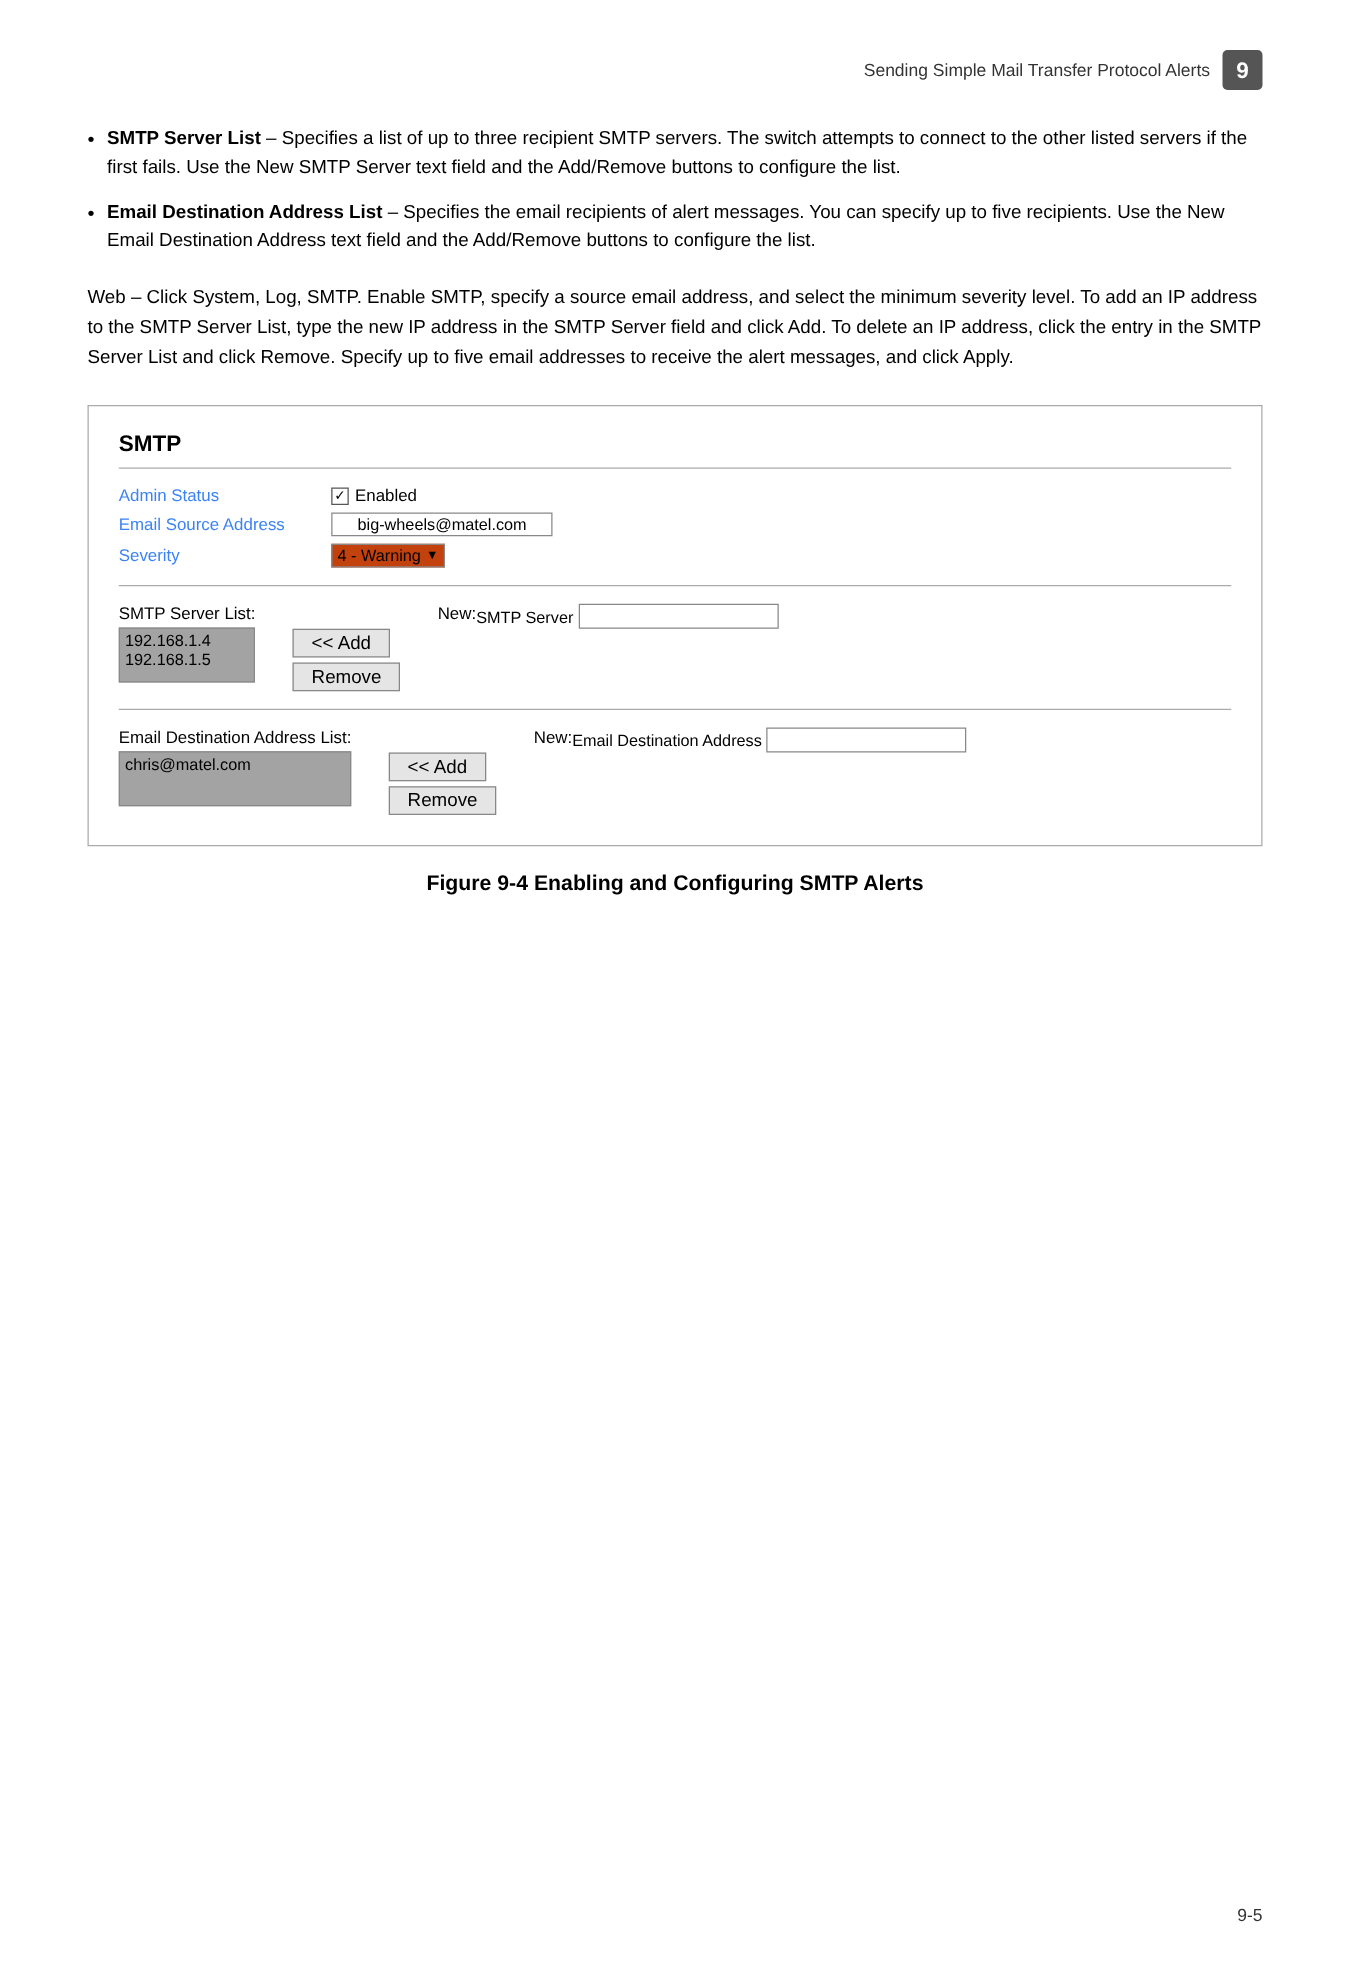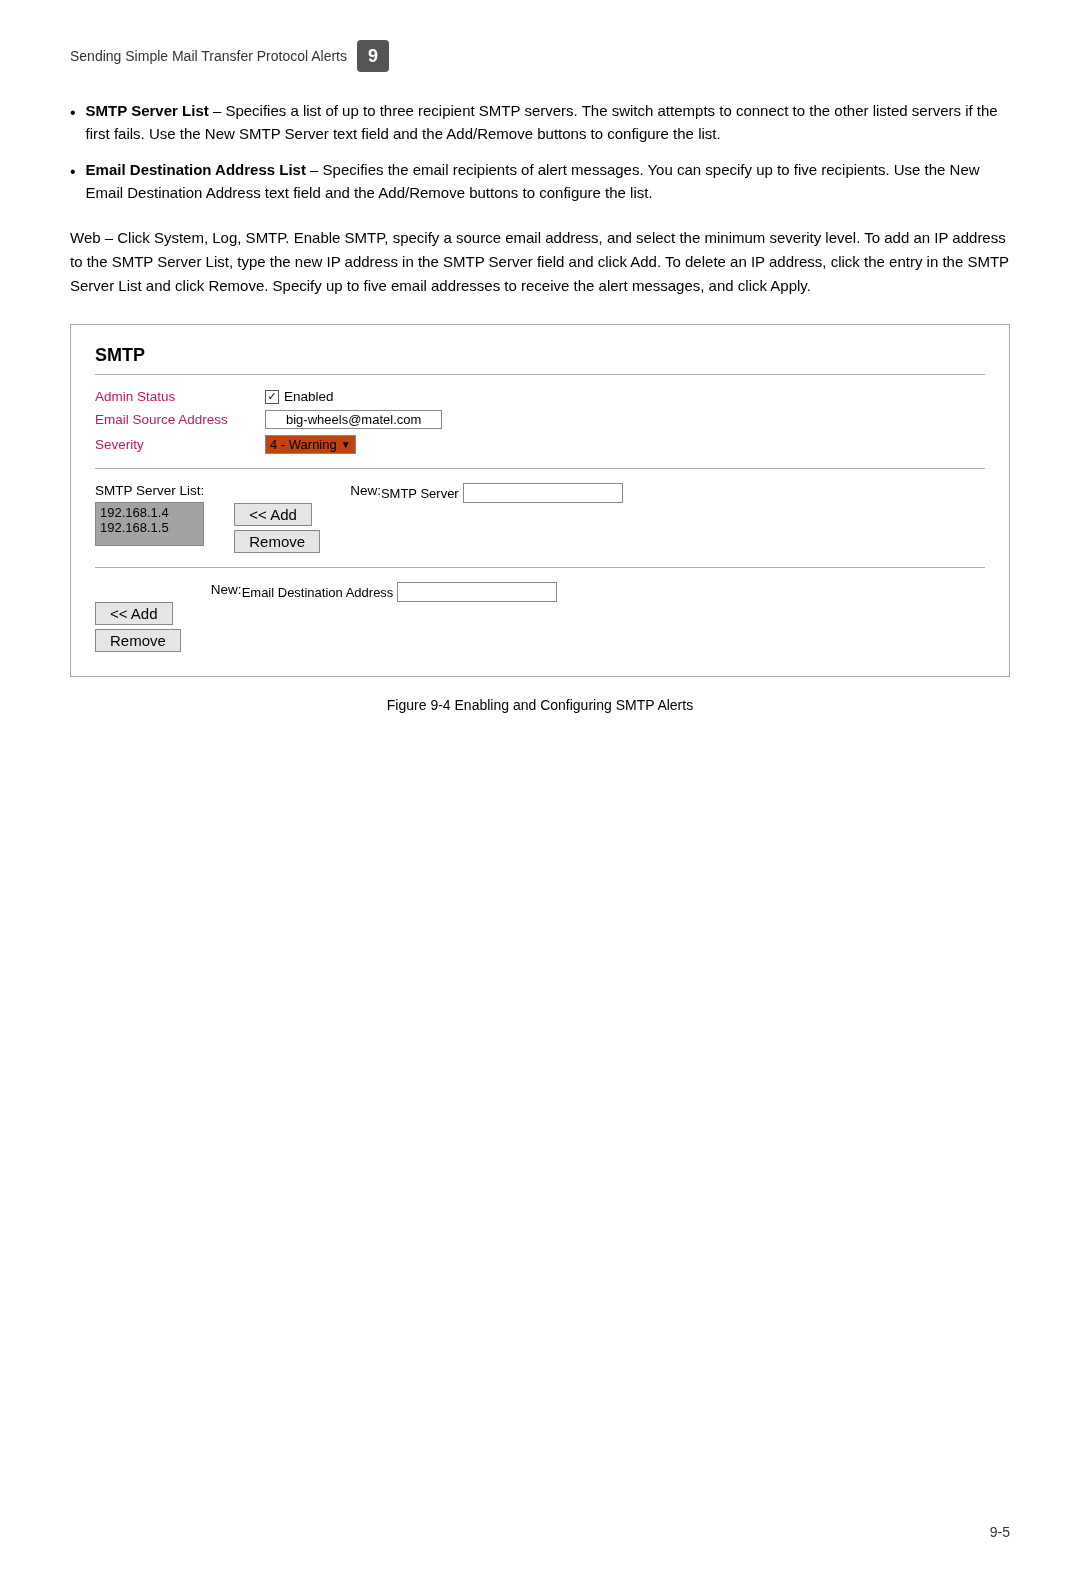--- a/index.html
+++ b/index.html
@@ -12,20 +12,21 @@
       min-height: 1570px;
       background: #ffffff;
       font-family: Arial, Helvetica, sans-serif;
       font-size: 15px;
       color: #000000;
       padding: 40px 70px;
       position: relative;
     }
     .header-line {
       display: flex;
+      justify-content: flex-end;
       align-items: center;
       margin-bottom: 28px;
       border-bottom: none;
     }
     .header-text {
       font-size: 14px;
       color: #333;
       margin-right: 10px;
     }
     .header-icon {
@@ -77,21 +78,21 @@
       border-bottom: 1px solid #aaa;
     }
     .form-row {
       display: flex;
       align-items: center;
       margin-bottom: 6px;
     }
     .form-label {
       min-width: 170px;
       font-size: 13.5px;
-      color: #be185d;
+      color: #3b82f6;
     }
     .form-value {
       font-size: 13.5px;
       display: flex;
       align-items: center;
     }
     .checkbox-area {
       display: flex;
       align-items: center;
       gap: 5px;
@@ -194,22 +195,22 @@
       font-size: 13px;
       padding: 1px 3px;
     }
     .email-dest-section {
       display: flex;
       gap: 30px;
       align-items: flex-start;
     }
     .figure-caption {
       text-align: center;
-      font-weight: normal;
-      font-size: 14px;
+      font-weight: bold;
+      font-size: 17px;
       margin-top: 10px;
       margin-bottom: 16px;
     }
     .page-number {
       position: absolute;
       bottom: 30px;
       right: 70px;
       font-size: 14px;
       color: #333;
     }
@@ -286,20 +287,26 @@
       <div class="new-input-row">
         <span class="new-input-label">SMTP Server</span>
         <input class="new-input" type="text" value="" style="">
       </div>
     </div>
   </div>
 
   <hr class="divider">
 
   <div class="email-dest-section">
+    <div class="server-list-col">
+      <div class="server-list-label">Email Destination Address List:</div>
+      <div class="server-list-box">
+        <span class="server-list-item">chris@matel.com</span>
+      </div>
+    </div>
     <div class="btn-col">
       <button class="btn">&lt;&lt; Add</button>
       <button class="btn">Remove</button>
     </div>
     <div class="new-col">
       <div class="new-label">New:</div>
       <div class="new-input-row">
         <span class="new-input-label">Email Destination Address</span>
         <input class="new-input" type="text" value="" style="">
       </div>

